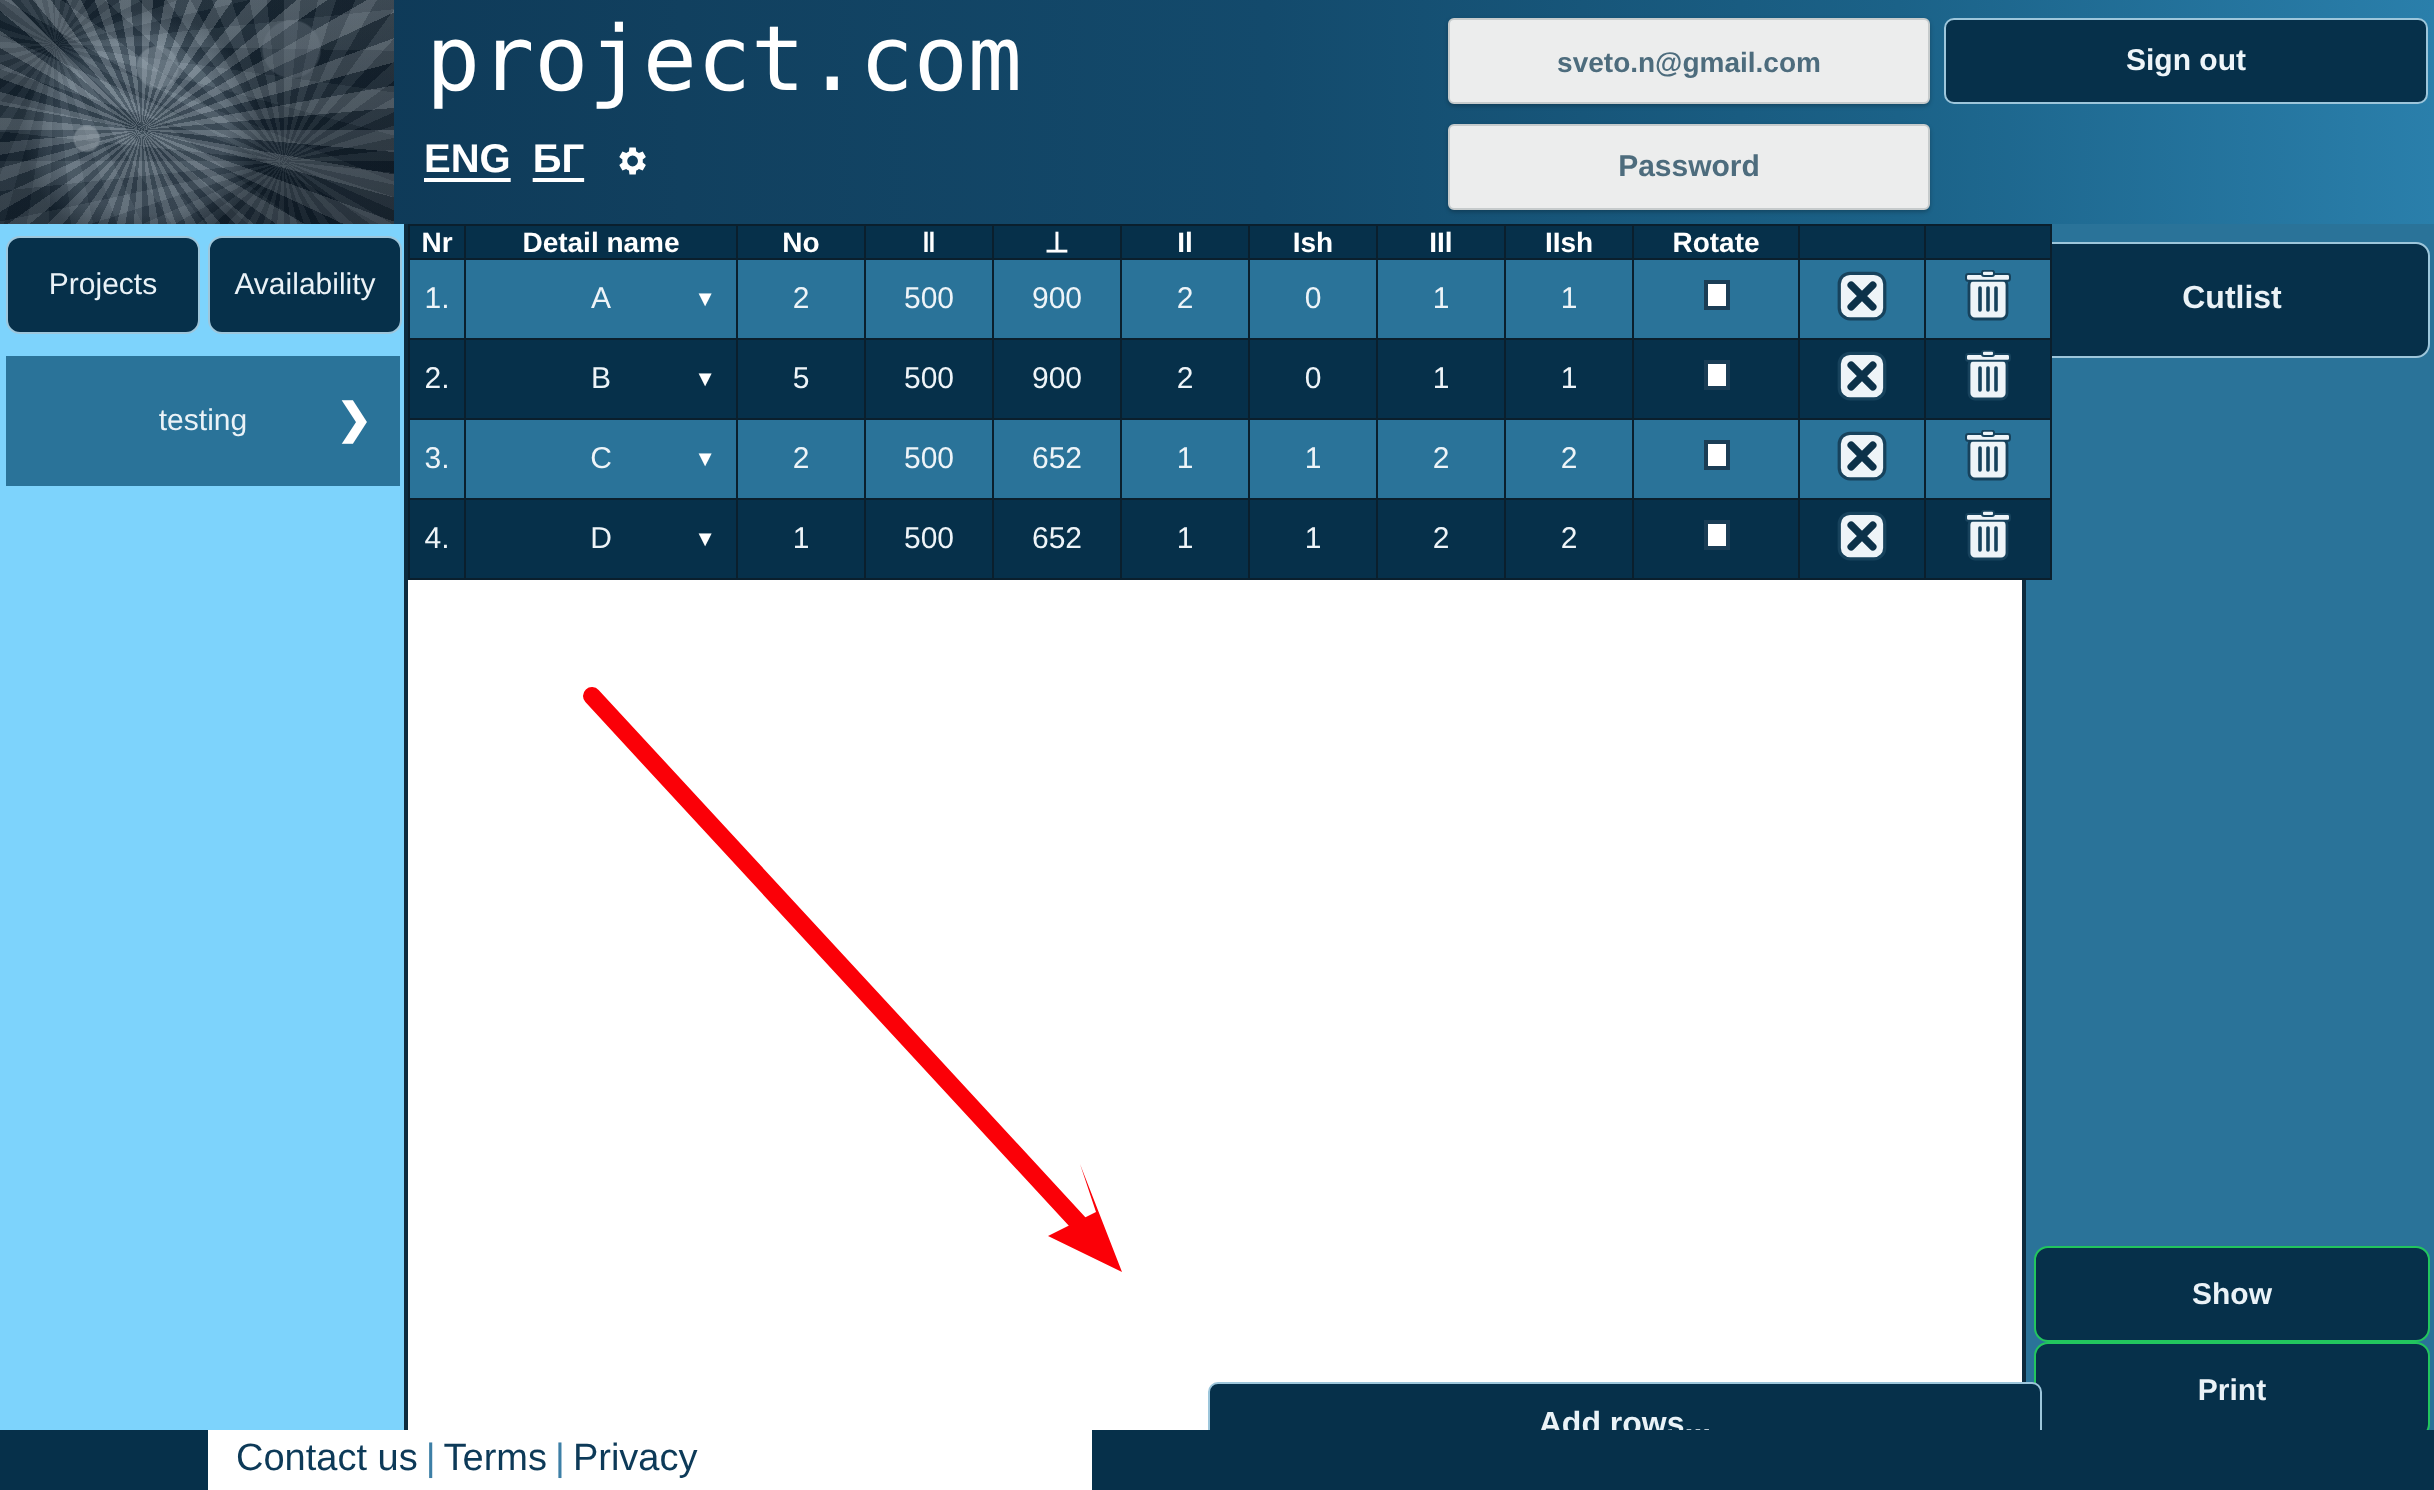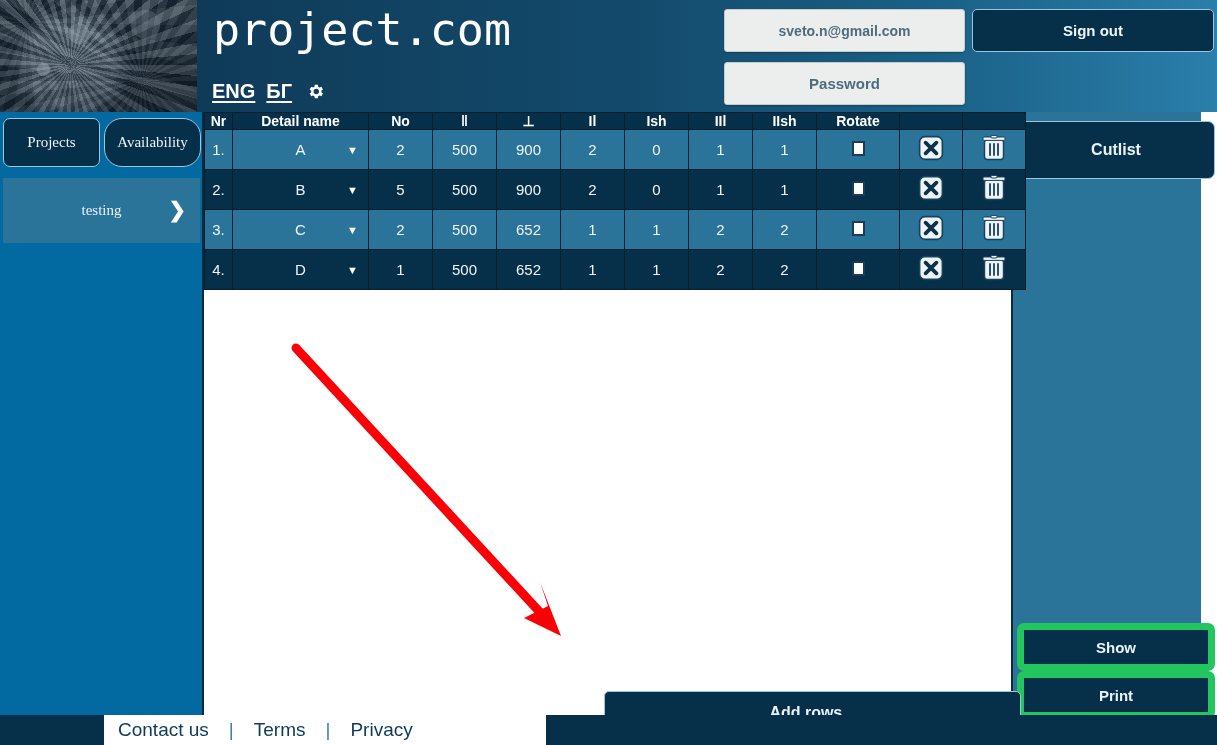--- a/index.html
+++ b/index.html
@@ -45,21 +45,21 @@
   .brand {
     position: absolute; left: 213px; top: 4px;
     font-family: "DejaVu Sans Mono", monospace;
     font-size: 45px; font-weight: 400;
     letter-spacing: 0px;
     color: #ffffff;
     line-height: 52px;
     white-space: nowrap;
   }
   .lang-row {
-    position: absolute; left: 212px; top: 80px;
+    position: absolute; left: 212px; top: 69px;
     display: flex; align-items: center; gap: 11px;
   }
   .lang-link {
     font-size: 20px; font-weight: 700;
     color: #ffffff;
     text-decoration: underline;
     text-underline-offset: 3px;
     cursor: pointer;
   }
   .gear-icon { display: inline-flex; margin-left: 3px; cursor: pointer; }
@@ -95,40 +95,39 @@
     color: #eef5f9;
     font-size: 15px; font-weight: 700;
     display: flex; align-items: center; justify-content: center;
     cursor: pointer;
   }
 
   
   .left-sidebar {
     position: absolute; left: 0; top: 112px;
     width: 204px; height: 603px;
-    background: #0369a1;
+    background: #7dd3fc;
     border-right: 2px solid #0d2b3e;
-    font-family: Liberation Serif, serif;
   }
   .side-top-row {
     position: absolute; left: 3px; top: 6px;
     display: flex; gap: 4px;
   }
   .pill-btn {
     background: #06304a;
     border: 1px solid #9dc6db;
     border-radius: 7px;
     color: #eaf2f7;
     font-size: 15px;
     height: 49px;
     display: flex; align-items: center; justify-content: center;
     cursor: pointer;
   }
   .btn-projects { width: 97px; }
-  .btn-availability { width: 97px; border-radius: 18px; }
+  .btn-availability { width: 97px; }
 
   .project-item {
     position: absolute; left: 3px; top: 66px;
     width: 197px; height: 65px;
     background: #2a7399;
     color: #eaf2f7;
     font-size: 15px;
     display: flex; align-items: center; justify-content: center;
     cursor: pointer;
     border-bottom: 1px solid #2a7399;
@@ -150,21 +149,21 @@
     border-radius: 7px;
     color: #eaf2f7;
     font-size: 15px; font-weight: 700;
     display: flex; align-items: center; justify-content: center;
     cursor: pointer;
   }
 
   
   .right-sidebar {
     position: absolute; left: 1011px; top: 112px;
-    width: 190px; height: 603px;
+    width: 206px; height: 603px;
     background: #2a7399;
     border-left: 2px solid #0d2b3e;
   }
   .cutlist-btn {
     position: absolute; left: 4px; top: 9px;
     width: 198px; height: 58px;
     background: #06304a;
     border: 1px solid #9dc6db;
     border-radius: 7px;
     color: #eaf2f7;
@@ -172,21 +171,21 @@
     display: flex; align-items: center; justify-content: center;
     cursor: pointer;
   }
   .right-bottom {
     position: absolute; left: 4px; top: 511px;
     width: 198px;
   }
   .right-action {
     width: 198px; height: 48px;
     background: #06304a;
-    border: 7px solid #22c55e;
+    border: 1px solid #22c55e;
     border-radius: 7px;
     color: #eaf2f7;
     font-size: 15px; font-weight: 700;
     display: flex; align-items: center; justify-content: center;
     cursor: pointer;
   }
 
   
   .main {
     position: absolute; left: 204px; top: 112px;
@@ -299,21 +298,21 @@
     background: #06304a;
   }
   .footer-white {
     position: absolute; left: 104px; top: 715px;
     width: 442px; height: 30px;
     background: #ffffff;
   }
   .footer-links {
     position: absolute; left: 118px; top: 715px;
     height: 30px;
-    display: flex; align-items: center; gap: 20px;
+    display: flex; align-items: center; gap: 4px;
     font-size: 19px;
     color: #0d3a58;
     white-space: nowrap;
   }
   .footer-links a { color: #0d3a58; text-decoration: none; cursor: pointer; }
   .footer-sep { color: #3d7fa6; }
 </style>
 </head>
 <body>
 

